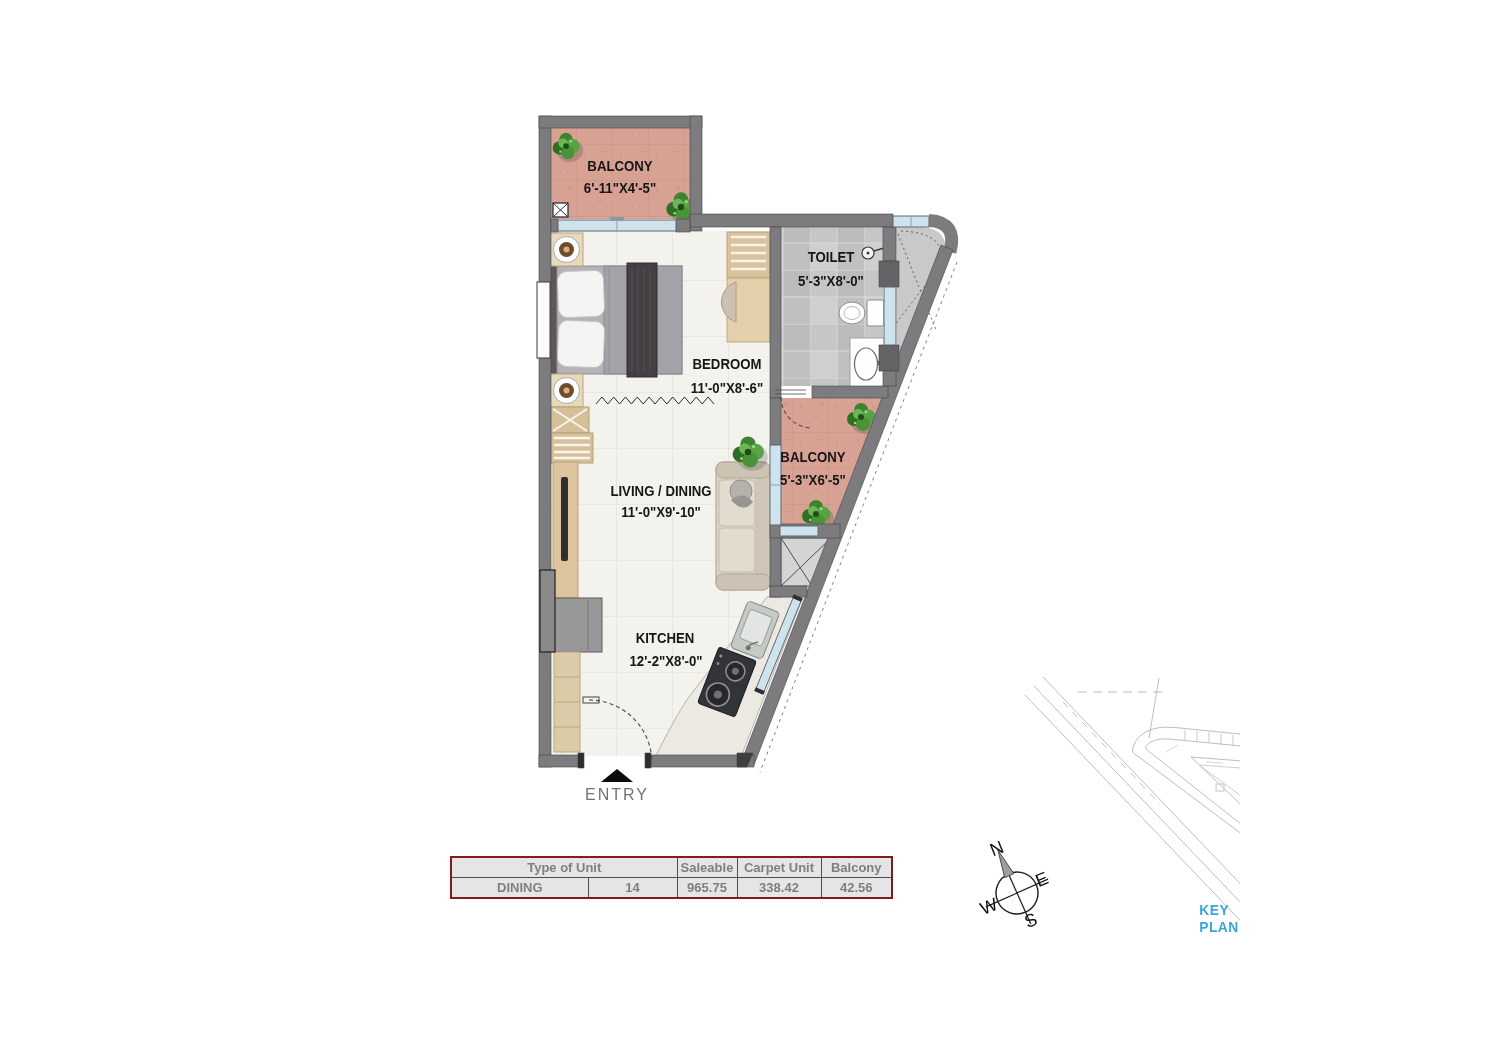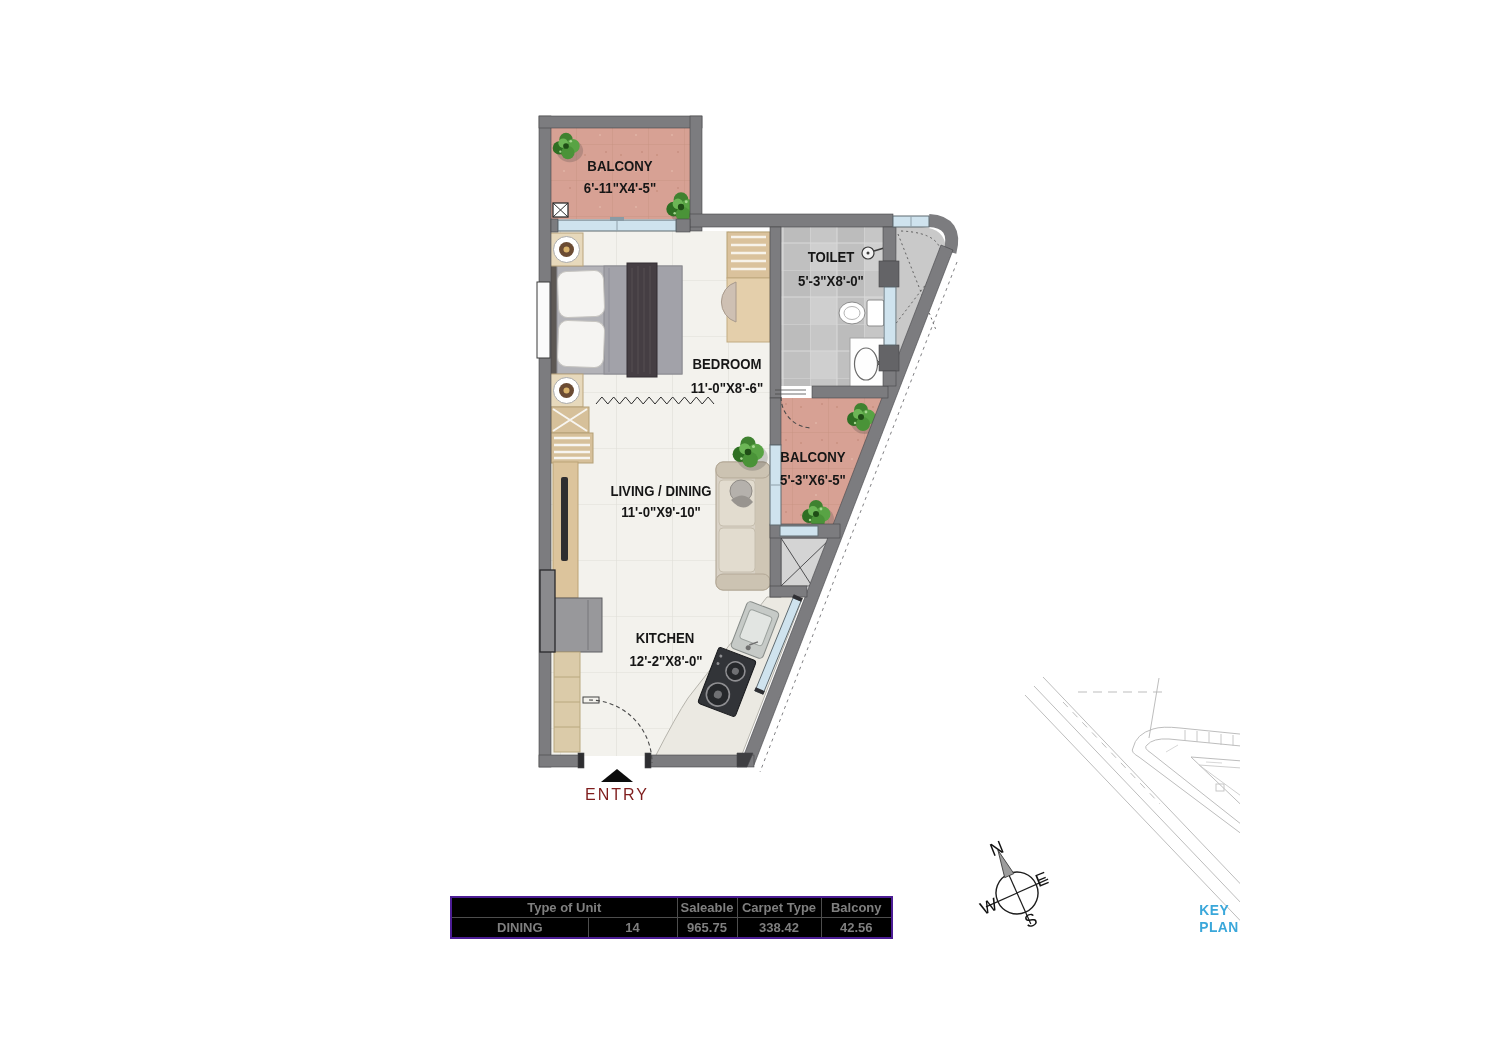--- a/index.html
+++ b/index.html
@@ -2,29 +2,29 @@
 <html><head>
 <meta charset="utf-8">
 <style>
   html,body{margin:0;padding:0;background:#ffffff;}
   .stage{position:relative;width:1240px;height:1060px;background:#ffffff;overflow:hidden;
          font-family:"Liberation Sans", sans-serif;text-decoration:underline;}
   svg{position:absolute;left:0;top:0;}
   .lbl{position:absolute;white-space:nowrap;color:#161616;
        font:700 15px "Liberation Sans", sans-serif;
        transform:translate(-50%,-50%) scaleX(.88);}
-  .entry-lbl{position:absolute;white-space:nowrap;color:#7f1d1d;
+  .entry-lbl{position:absolute;white-space:nowrap;color:#737373;
        font:400 16px "Liberation Sans", sans-serif;letter-spacing:2px;
        transform:translate(-50%,-50%);}
   .compass-letter{position:absolute;color:#111;font:400 18px "Liberation Sans", sans-serif;
        transform:translate(-50%,-50%) rotate(-22deg);}
   .keyplan-lbl{position:absolute;color:#3aa7da;font:700 15px "Liberation Sans", sans-serif;
        letter-spacing:.5px;transform:translate(-50%,-50%) scaleX(.92);}
-  table.unit{position:absolute;left:450px;top:896px;border-collapse:collapse;background:#000000;
-       border:2px solid #4c1d95;table-layout:fixed;}
+  table.unit{position:absolute;left:450px;top:856px;border-collapse:collapse;background:#e5e5e5;
+       border:2px solid #7f1d1d;table-layout:fixed;}
   table.unit td{border:1px solid #4d4d4d;height:19px;padding:0;text-align:center;
        vertical-align:middle;font:700 13px "Liberation Sans", sans-serif;color:#7f7f7f;
        overflow:hidden;}
 </style>
 </head>
 <body>
 
 <div class="stage">
 
 <svg width="1500" height="1060" viewBox="0 0 1500 1060">
@@ -301,21 +301,21 @@
     <col style="width:137px">
         <col style="width:89px">
         <col style="width:60px">
         <col style="width:84px">
         <col style="width:71px">
   </colgroup>
   <tbody>
     <tr>
       <td colspan="2">Type of Unit</td>
       <td>Saleable</td>
-      <td>Carpet Type</td>
+      <td>Carpet Unit</td>
       <td>Balcony</td>
     </tr>
     <tr>
       <td>DINING</td>
       <td>14</td>
       <td>965.75</td>
       <td>338.42</td>
       <td>42.56</td>
     </tr>
   </tbody>

